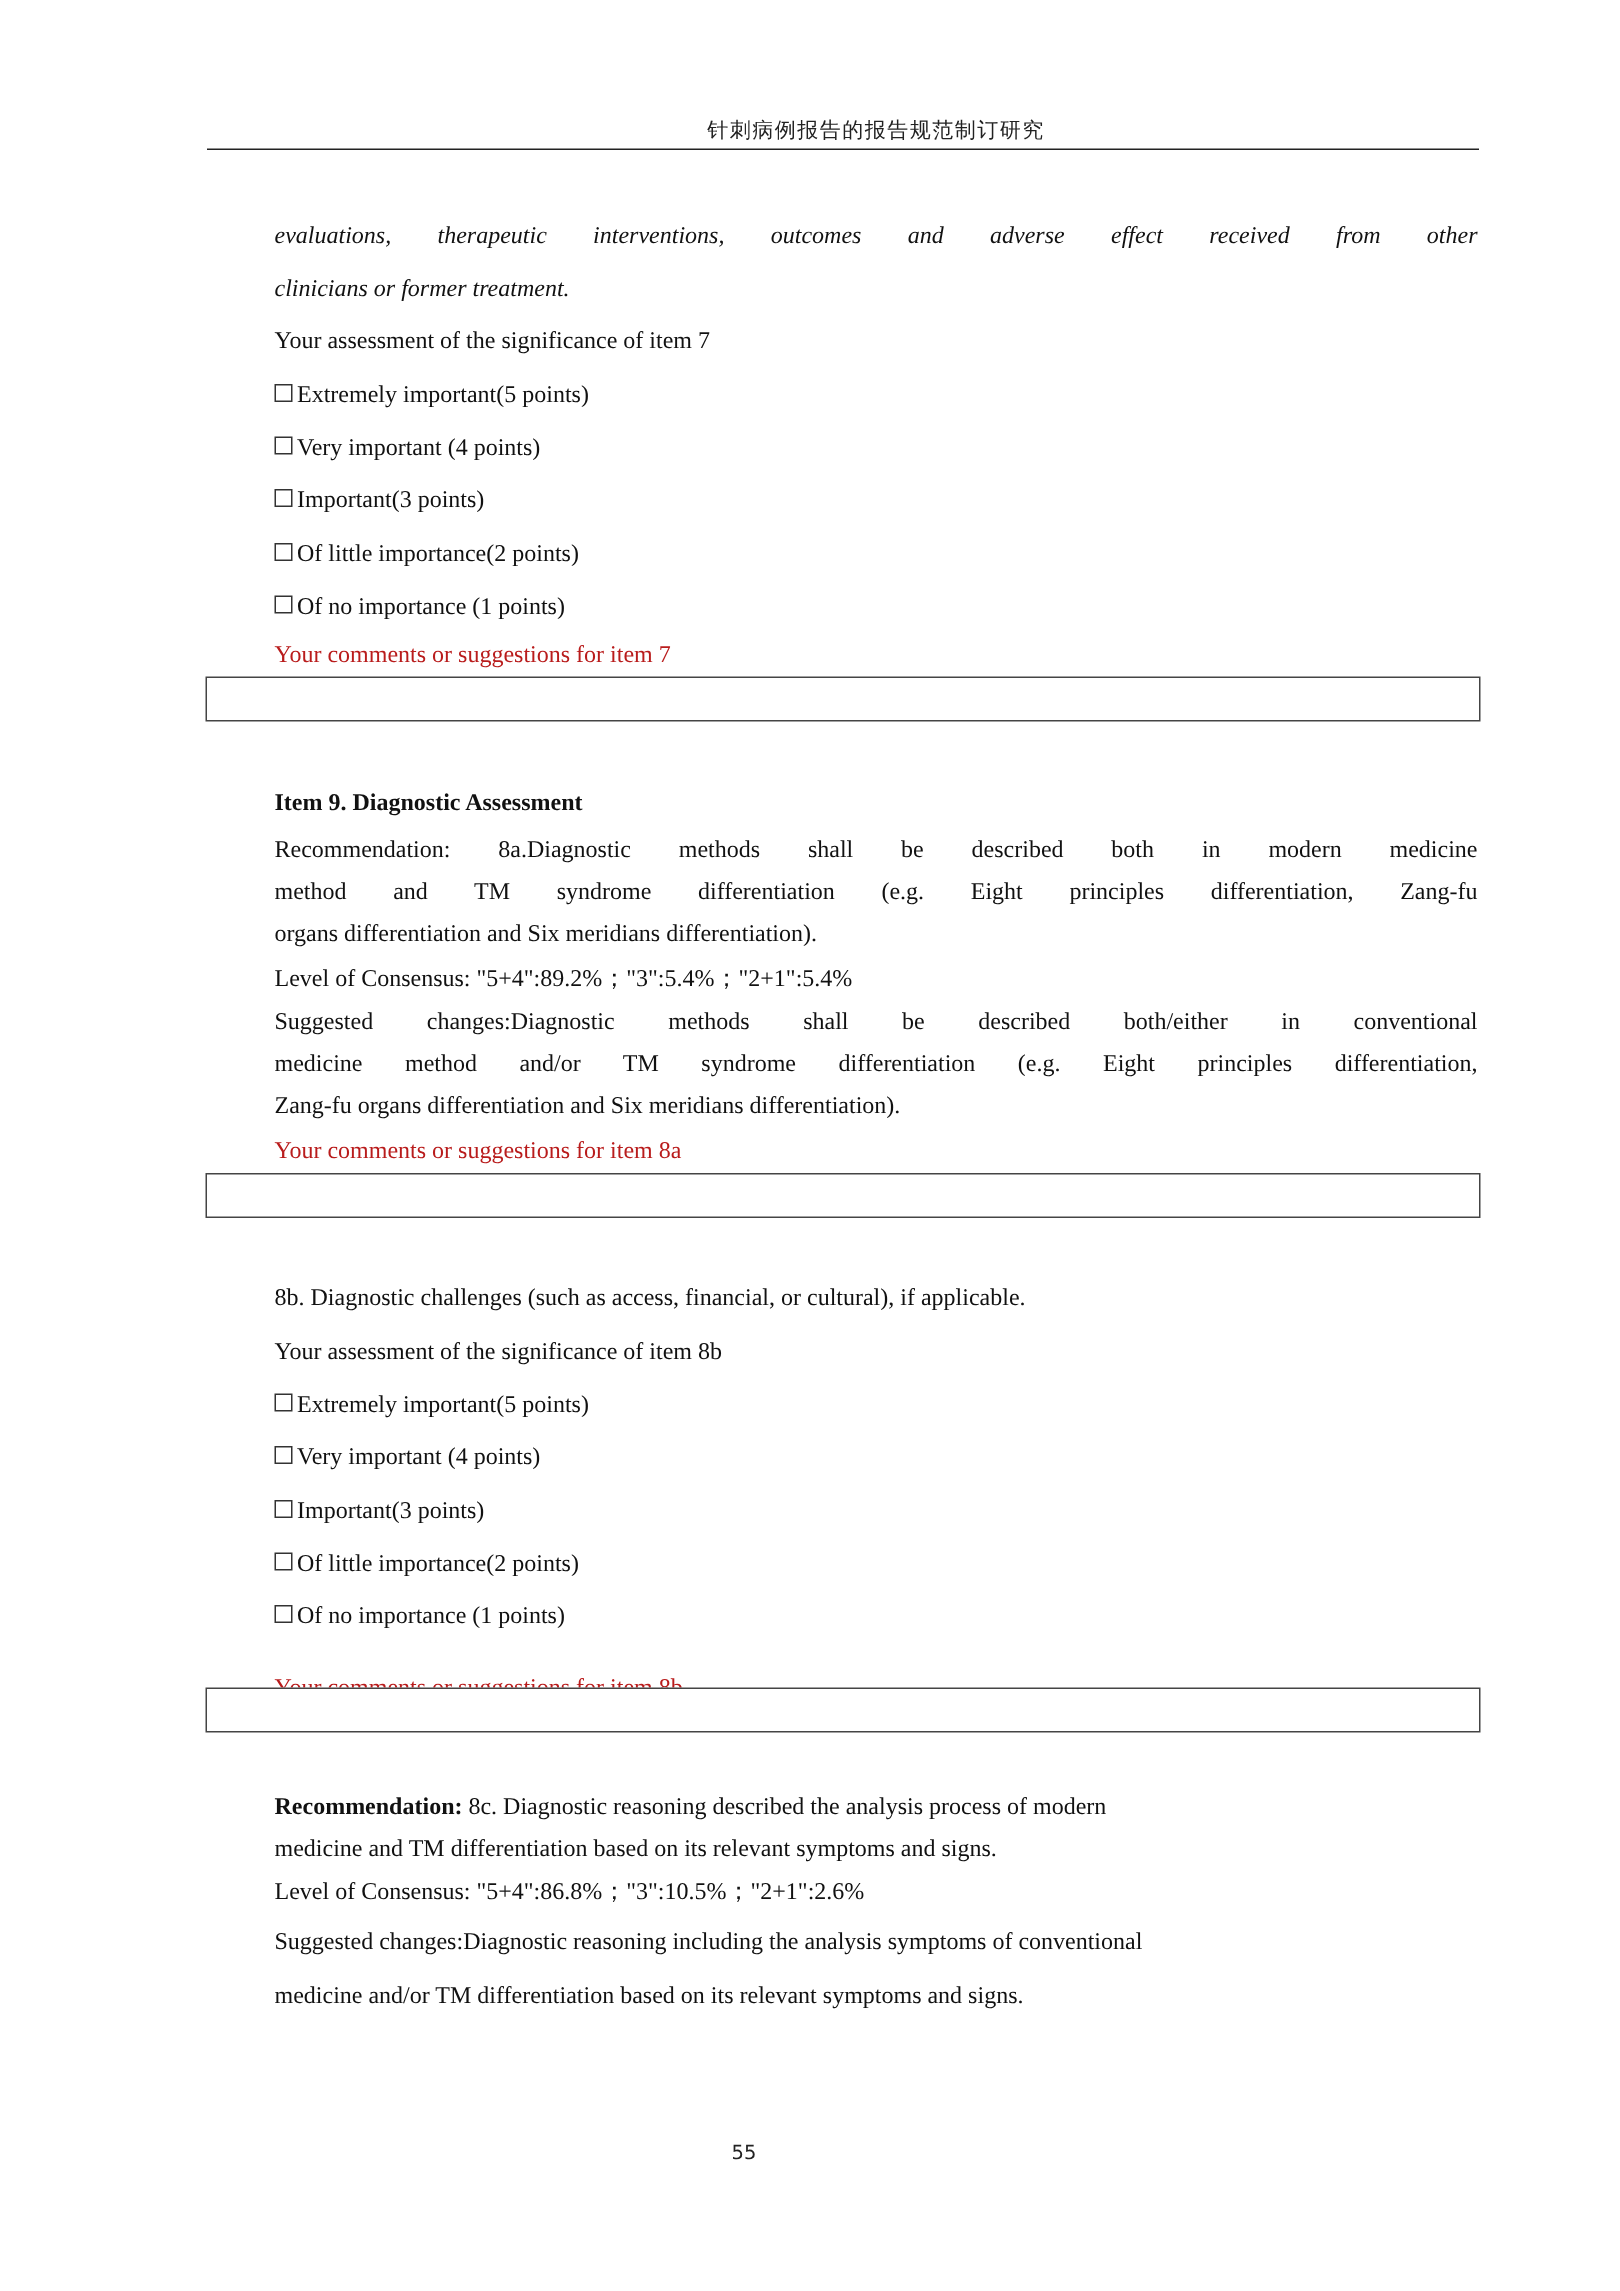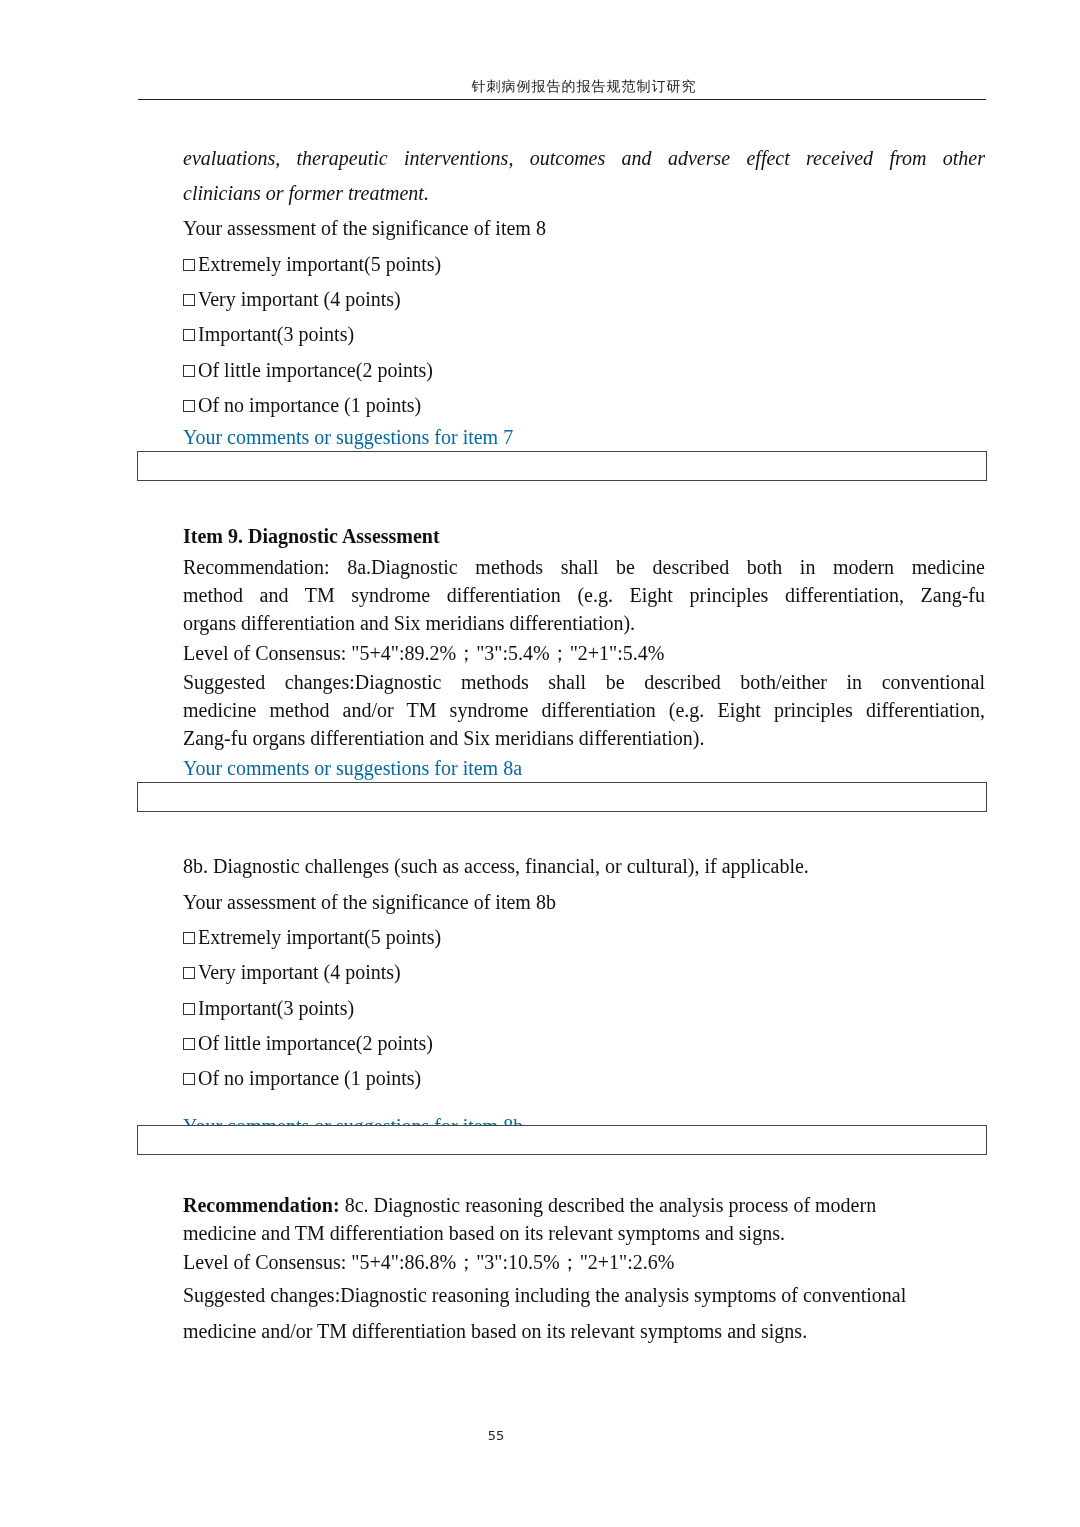--- a/index.html
+++ b/index.html
@@ -3,40 +3,40 @@
 <meta charset="utf-8">
 <style>
   html, body { margin: 0; padding: 0; background: #ffffff; }
   body { width: 1080px; height: 1527px; position: relative; overflow: hidden;
          font-family: "Liberation Serif", "DejaVu Serif", serif; color: #111; }
   .abs { position: absolute; padding-left: 44px; }
   .header-title { left: 0; width: 1080px; top: 78px; text-align: center;
                   font-size: 14px; letter-spacing: 1px; color: #222;
                   font-family: "DejaVu Serif", serif; }
   .header-rule { left: 138px; width: 804px; top: 99px; height: 0; border-top: 1.5px solid #222; }
-  .line { left: 139px; width: 802px; font-size: 20px; line-height: 24px; white-space: nowrap; }
+  .line { left: 139px; width: 802px; font-size: 16px; line-height: 24px; white-space: nowrap; }
   .justify { white-space: normal; text-align: justify; text-align-last: justify; }
   .italic { font-style: italic; }
   .bold { font-weight: bold; }
-  .gray { color: #0369a1; }
+  .gray { color: #b91c1c; }
   .checkbox { display: inline-block; width: 10px; height: 10px; border: 1px solid #333;
               margin-right: 3px; vertical-align: 0px; }
   .comment-box { left: 137px; width: 804px; height: 28px; border: 1.5px solid #444; background: #fff; }
   .page-number { left: 0; width: 904px; top: 1428px; text-align: center;
                  font-family: "DejaVu Sans", sans-serif; font-size: 13px; color: #222; }
 </style>
 </head>
 <body>
 
 <div class="abs header-title">针刺病例报告的报告规范制订研究</div>
 <div class="abs header-rule"></div>
 
 <div class="abs line italic justify" style="top:146px;">evaluations, therapeutic interventions, outcomes and adverse effect received from other</div>
 <div class="abs line italic" style="top:181px;">clinicians or former treatment.</div>
-<div class="abs line" style="top:216px;">Your assessment of the significance of item 8</div>
+<div class="abs line" style="top:216px;">Your assessment of the significance of item 7</div>
 
 <div class="abs line" style="top:252px;"><span class="checkbox"></span><span>Extremely important(5 points)</span></div>
 <div class="abs line" style="top:287px;"><span class="checkbox"></span><span>Very important (4 points)</span></div>
 <div class="abs line" style="top:322px;"><span class="checkbox"></span><span>Important(3 points)</span></div>
 <div class="abs line" style="top:358px;"><span class="checkbox"></span><span>Of little importance(2 points)</span></div>
 <div class="abs line" style="top:393px;"><span class="checkbox"></span><span>Of no importance (1 points)</span></div>
 
 <div class="abs line gray" style="top:425px;">Your comments or suggestions for item 7</div>
 <div class="abs comment-box" style="top:451px;"></div>
 

